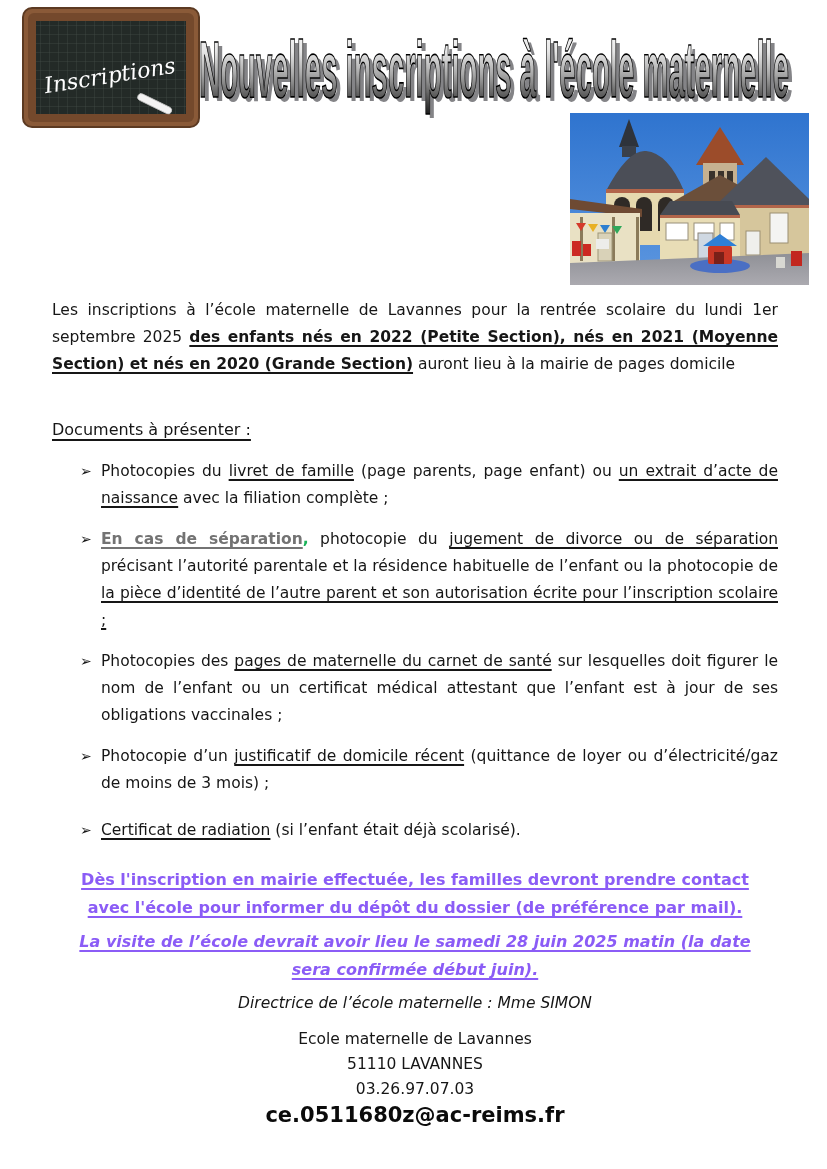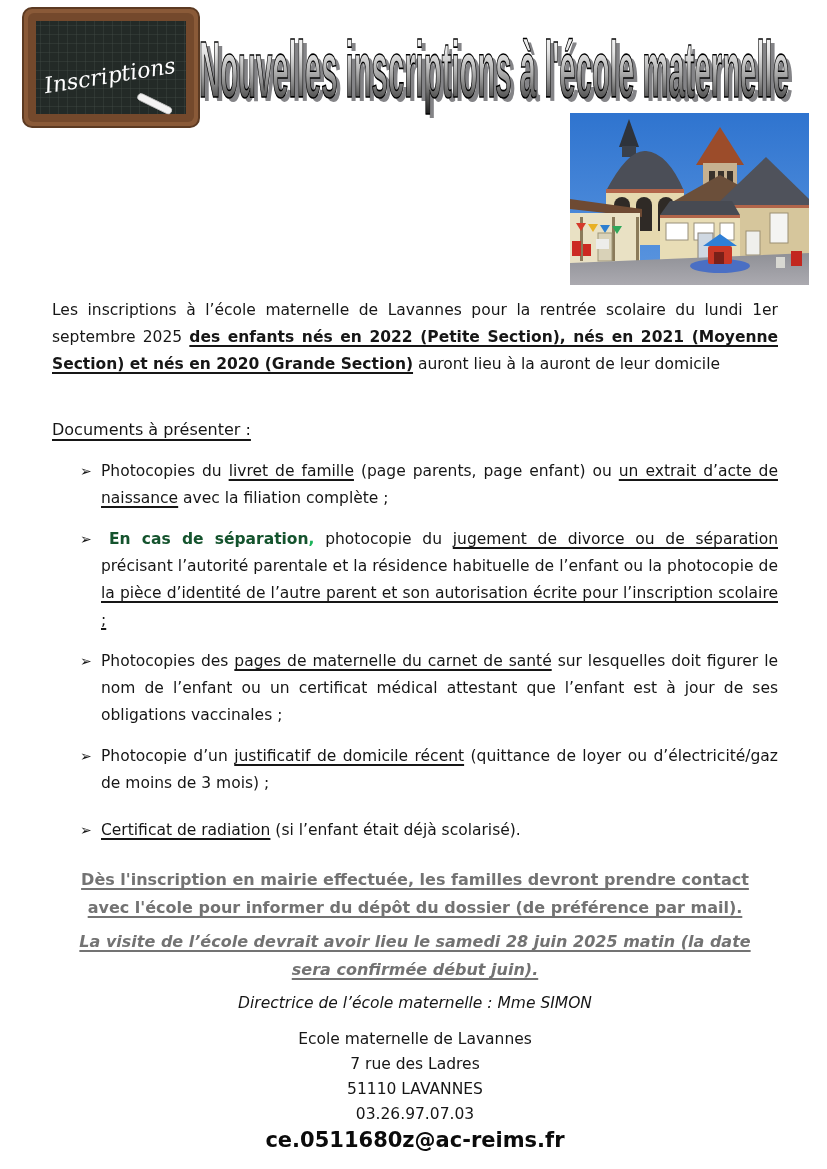--- a/index.html
+++ b/index.html
@@ -14,34 +14,34 @@
   .subtitles{position:absolute;left:52px;top:156px;width:700px;text-align:center;
              font-weight:bold;font-size:15.5px;color:#101010;}
   .subtitles p{margin:0 0 26px 0;}
 
   
   .content{position:absolute;left:52px;top:297px;width:726px;font-size:15.5px;line-height:27px;}
   .intro{margin:0;text-align:justify;}
   .u{text-decoration:underline;text-underline-offset:3px;text-decoration-thickness:1.5px;}
   .b{font-weight:bold;}
   .g{color:#1bb35a;font-weight:bold;}
-  .gu{color:#14532d;font-weight:bold;text-underline-offset:3px;text-decoration-thickness:1.5px;margin-left:8px;}
+  .gu{color:#737373;font-weight:bold;text-decoration:underline;text-underline-offset:3px;text-decoration-thickness:1.5px;}
 
   .date-line{margin:16px 0 0;text-align:center;color:#ff0000;font-weight:bold;font-size:16.5px;
              text-decoration:underline;text-underline-offset:3px;text-decoration-thickness:1.5px;}
 
   .doc-heading{margin:38px 0 0;font-size:16px;text-decoration:underline;
                text-underline-offset:4px;text-decoration-thickness:1.5px;}
 
   ul.docs{margin:15px 0 0;padding:0 0 0 28px;list-style:none;}
   ul.docs li{position:relative;padding-left:21px;text-align:justify;margin-bottom:14px;}
   ul.docs li:nth-child(4){margin-bottom:20px;}
   ul.docs li .arrow{position:absolute;left:0;top:0;font-size:14px;}
 
-  .notice{margin:22px 6px 0;text-align:center;color:#737373;font-weight:bold;font-size:16px;
+  .notice{margin:22px 6px 0;text-align:center;color:#8b5cf6;font-weight:bold;font-size:16px;
           line-height:28px;text-decoration:underline;text-underline-offset:3px;text-decoration-thickness:1.5px;}
   .notice.second{margin-top:6px;font-style:italic;}
 
   .directrice{margin:6px 0 0;text-align:center;font-size:15.5px;line-height:27px;font-style:italic;}
   .addr{margin:10px 0 0;text-align:center;font-size:15.5px;line-height:25px;}
   .addr div{margin:0;}
   .email{margin:-2px 0 0;text-align:center;font-weight:bold;font-size:21px;line-height:30px;color:#0b0b0b;}
 </style>
 </head>
 <body>
@@ -157,41 +157,40 @@
       <rect x="13" y="131" width="8" height="12" fill="#cc2a22"></rect>
       <rect x="26" y="126" width="13" height="10" fill="#ededea"></rect>
       <rect x="221" y="138" width="11" height="15" fill="#c2271f"></rect>
       <rect x="206" y="144" width="9" height="11" fill="#d8d8d2"></rect>
     </g>
   </svg>
 
 
   <div class="content">
 
-    <p class="intro"><span>Les inscriptions à l’école maternelle de Lavannes pour la rentrée scolaire du lundi 1er septembre 2025 </span><span class="b u">des enfants nés en 2022 (Petite Section), nés en 2021 (Moyenne Section) et nés en 2020 (Grande Section)</span><span> auront lieu à la auront de leur domicile</span></p>
+    <p class="intro"><span>Les inscriptions à l’école maternelle de Lavannes pour la rentrée scolaire du lundi 1er septembre 2025 </span><span class="b u">des enfants nés en 2022 (Petite Section), nés en 2021 (Moyenne Section) et nés en 2020 (Grande Section)</span><span> auront lieu à la mairie de pages domicile</span></p>
 
 
     <p class="doc-heading">Documents à présenter :</p>
 
     <ul class="docs">
         <li><span class="arrow">➢</span><span class="p">Photocopies du </span><span class="u">livret de famille</span><span class="p"> (page parents, page enfant) ou </span><span class="u">un extrait d’acte de naissance</span><span class="p"> avec la filiation complète ;</span></li>
         <li><span class="arrow">➢</span><span class="gu">En cas de séparation</span><span class="g">,</span><span class="p">  photocopie du </span><span class="u">jugement de divorce ou de séparation</span><span class="p"> précisant l’autorité parentale et la résidence habituelle de l’enfant ou la photocopie de </span><span class="u">la pièce d’identité de l’autre parent et son autorisation écrite pour l’inscription scolaire ;</span></li>
         <li><span class="arrow">➢</span><span class="p">Photocopies des </span><span class="u">pages de maternelle du carnet de santé</span><span class="p">  sur lesquelles doit figurer le nom de l’enfant ou un certificat médical attestant que l’enfant est à jour de ses obligations vaccinales ;</span></li>
         <li><span class="arrow">➢</span><span class="p">Photocopie d’un </span><span class="u">justificatif de domicile récent</span><span class="p"> (quittance de loyer ou d’électricité/gaz de moins de 3 mois) ;</span></li>
         <li><span class="arrow">➢</span><span class="u">Certificat de radiation</span><span class="p"> (si l’enfant était déjà scolarisé).</span></li>
       </ul>
 
     <p class="notice">Dès l'inscription en mairie effectuée, les familles devront prendre contact avec l'école pour informer du dépôt du dossier (de préférence par mail).</p>
     <p class="notice second">La visite de l’école devrait avoir lieu le samedi 28 juin 2025 matin (la date sera confirmée début juin).</p>
 
     <p class="directrice">Directrice de l’école maternelle : Mme SIMON</p>
 
     <div class="addr">
       <div>Ecole maternelle de Lavannes</div>
-      <div>7 rue des Ladres</div>
       <div>51110 LAVANNES</div>
       <div>03.26.97.07.03</div>
     </div>
 
     <p class="email">ce.0511680z@ac-reims.fr</p>
   </div>
 
 </div>
 
 </body></html>

